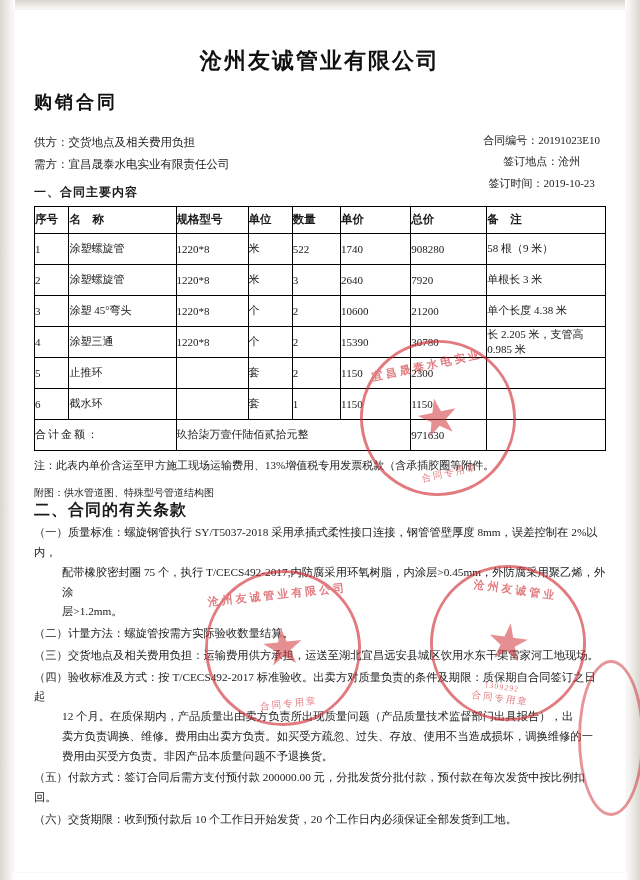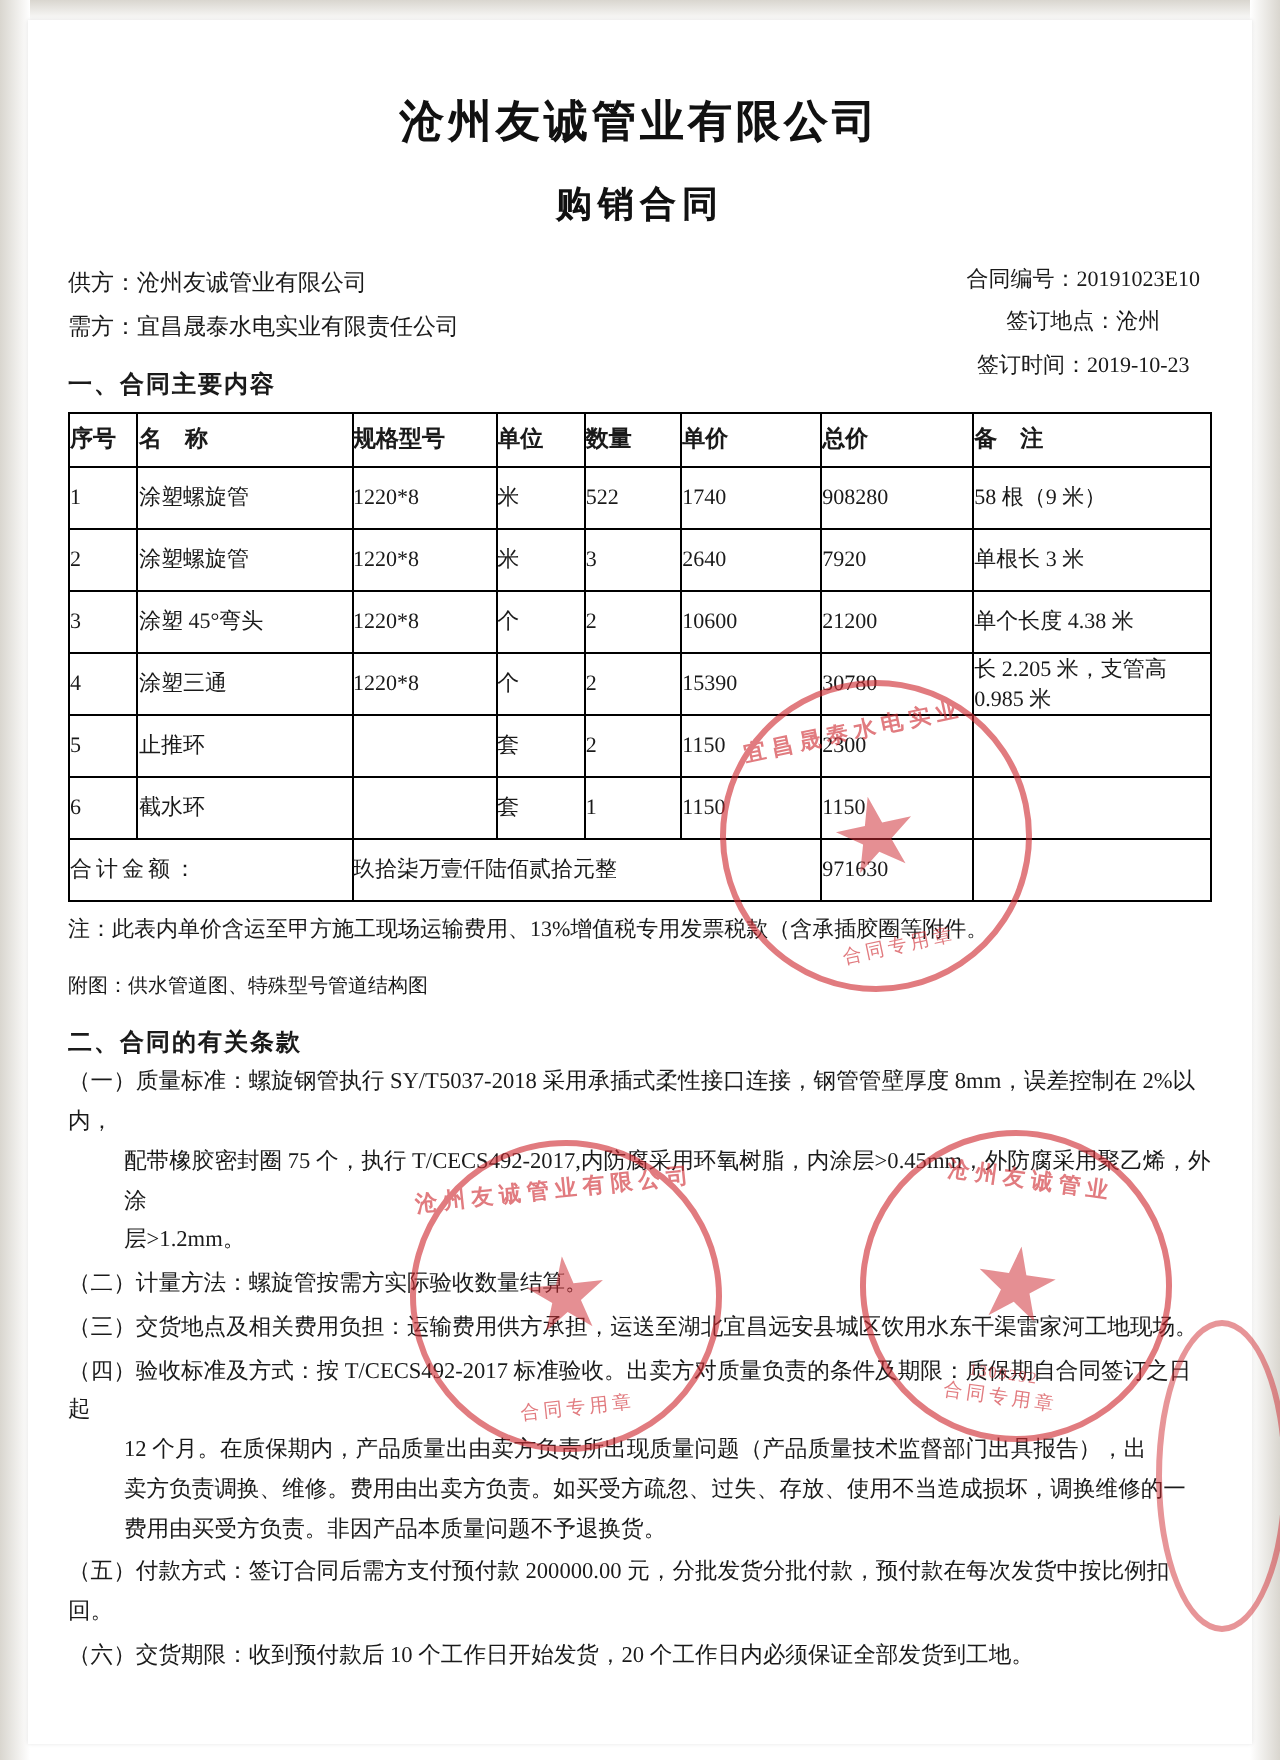--- a/index.html
+++ b/index.html
@@ -36,21 +36,20 @@
   }
   .company-title {
     text-align: center;
     font-size: 22px;
     font-weight: bold;
     letter-spacing: 2px;
     margin-top: 20px;
     color: #111;
   }
   .doc-title {
-    text-align: center;
     font-size: 18px;
     font-weight: bold;
     letter-spacing: 3px;
     margin-top: 14px;
     color: #111;
   }
   .parties {
     margin-top: 18px;
     position: relative;
     font-size: 11.5px;
@@ -103,22 +102,21 @@
   .note {
     margin-top: 6px;
     font-size: 11px;
     line-height: 1.6;
   }
   .attach {
     margin-top: 12px;
     font-size: 10px;
   }
   .section-heading2 {
-    margin-top: 13px;
-    font-size: 12px;
+    font-size: 16px;
     font-weight: bold;
     letter-spacing: 1px;
   }
   .clause {
     margin-top: 2px;
     font-size: 11.3px;
     line-height: 1.75;
     text-indent: 0;
   }
   .clause .ind { display:block; padding-left: 28px; }
@@ -206,21 +204,21 @@
   <div class="edge-shadow-l"></div>
   <div class="edge-shadow-r"></div>
   <div class="paper-edge"></div>
 
   <div class="content">
 
     <div class="company-title">沧州友诚管业有限公司</div>
     <div class="doc-title">购销合同</div>
 
     <div class="parties">
-      <div class="party-line">供方：沧州友诚管业有限公司</div>
+      <div class="party-line">供方：交货地点及相关费用负担</div>
       <div class="party-line">需方：宜昌晟泰水电实业有限责任公司</div>
       <div class="meta-block">
         <div class="meta-row">合同编号：20191023E10</div>
         <div class="meta-row">签订地点：沧州</div>
         <div class="meta-row">签订时间：2019-10-23</div>
       </div>
     </div>
 
     <div class="section-heading">一、合同主要内容</div>
 

